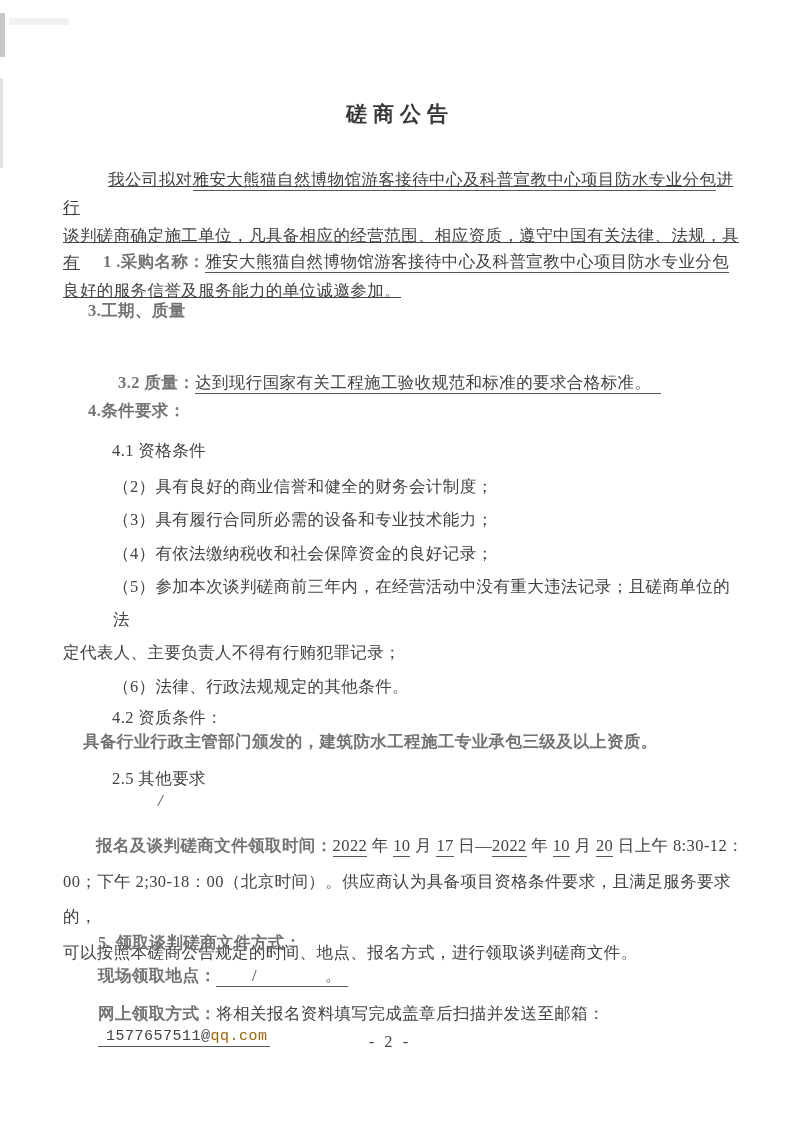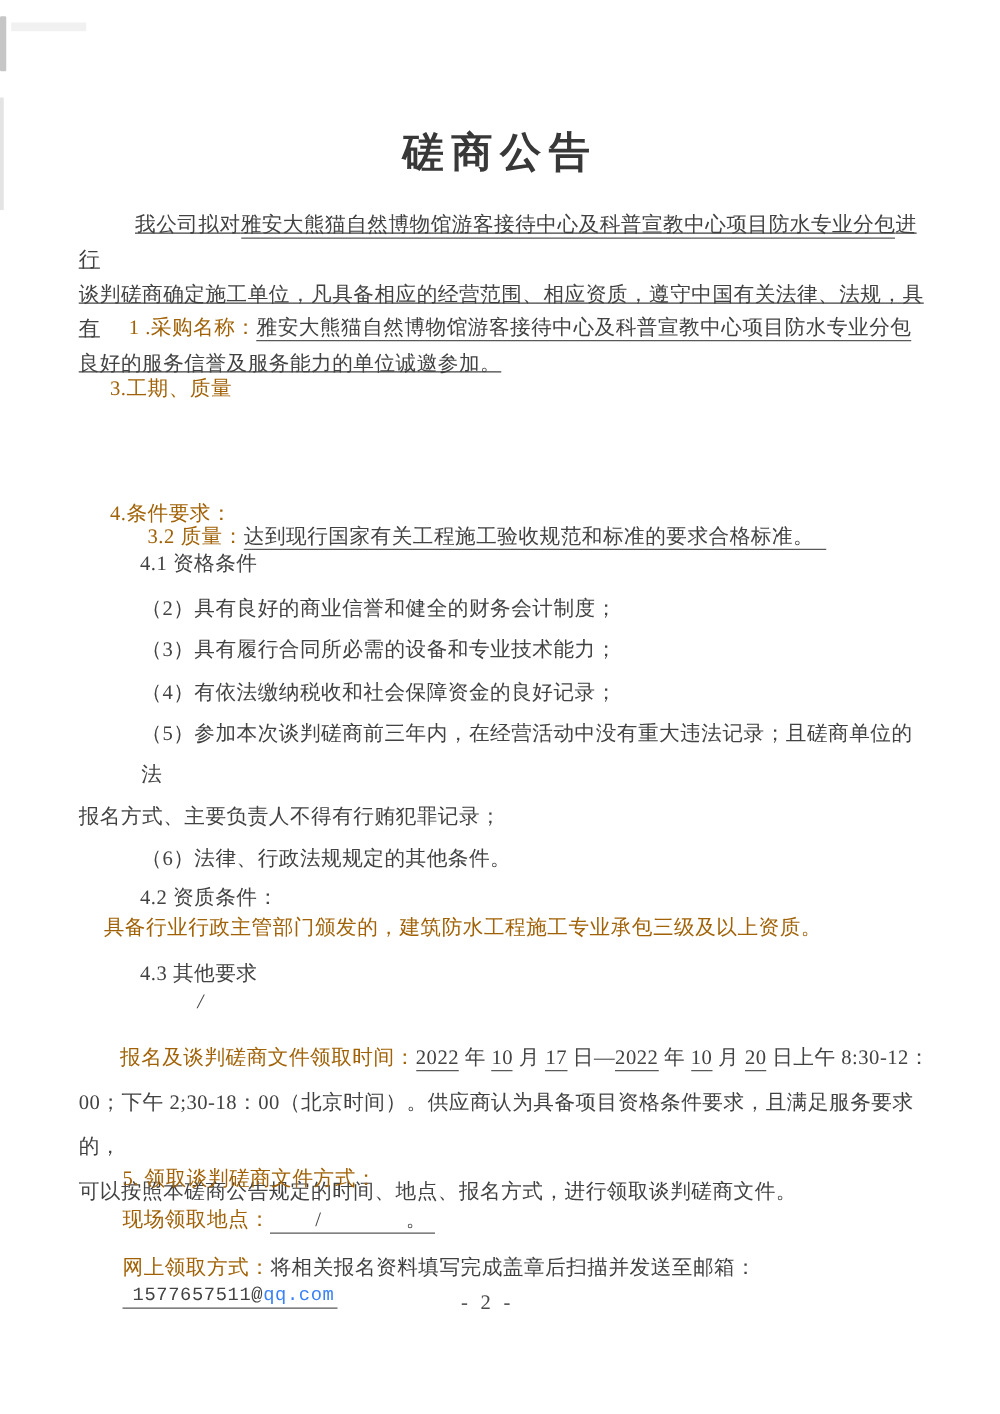--- a/index.html
+++ b/index.html
@@ -9,36 +9,36 @@
     height: 1131px;
     margin: 0 auto;
     background: #ffffff;
     font-family: "Liberation Serif", "DejaVu Serif", serif;
     color: #424242;
     font-size: 16.5px;
     letter-spacing: 0.4px;
     overflow: hidden;
   }
   .abs { position: absolute; }
-  .b { font-weight: normal; color: #a16207; }
+  .b { font-weight: bold; color: #737373; }
   .u { border-bottom: 1.2px solid #585858; padding-bottom: 1px; }
   .title {
     left: 0; right: 0; top: 100px;
     text-align: center;
-    font-size: 33px;
+    font-size: 21px;
     font-weight: bold;
     color: #383838;
     letter-spacing: 6px;
   }
   .intro { left: 63px; right: 58px; top: 166px; line-height: 27.8px; text-decoration: underline; }
   .intro .first { text-indent: 45px; }
   .items12 { left: 103px; right: 58px; top: 250px; line-height: 24.6px; }
   .h3 { left: 88px; top: 300px; }
   .d31 { left: 118px; right: 50px; top: 335px; }
-  .d32 { left: 118px; right: 65px; top: 372px; margin-top: 46px; }
+  .d32 { left: 118px; right: 65px; top: 372px; }
   .h4 { left: 88px; top: 400px; }
   .h41 { left: 112px; top: 440px; }
   .conds { left: 63px; right: 55px; top: 470px; line-height: 33.3px; }
   .cond { padding-left: 50px; }
   .cond.wrap { padding-left: 0; }
   .h42 { left: 112px; top: 707px; }
   .credential { left: 83px; top: 731px; }
   .h43 { left: 112px; top: 768px; }
   .slash { left: 158px; top: 791px; font-style: italic; }
   .signup { left: 63px; right: 55px; top: 828px; line-height: 35.6px; }
@@ -46,21 +46,21 @@
   .h5 { left: 98px; top: 932px; }
   .pickup { left: 98px; top: 965px; }
   .pickup .blank { padding: 0 6px 1px 2px; }
   .online { left: 98px; right: 50px; top: 1003px; }
   .email {
     font-family: "Liberation Mono", "DejaVu Sans Mono", monospace;
     font-size: 15px;
     letter-spacing: 0.5px;
     padding: 0 2px 1px 8px;
   }
-  .email .domain { color: #3b82f6; }
+  .email .domain { color: #a16207; }
   .pagenum { left: 0; right: 20px; top: 1032px; text-align: center; letter-spacing: 3px; color: #4a4a4a; }
   
   .artifact1 { left: 0; top: 13px; width: 5px; height: 44px; background: #c6c6c6; border-radius: 1px; }
   .artifact2 { left: 0; top: 78px; width: 3px; height: 90px; background: #e4e4e4; }
   .artifact3 { left: 9px; top: 18px; width: 60px; height: 7px; background: #f1f1f1; }
 </style>
 </head>
 <body>
 
 <div class="page">
@@ -85,27 +85,27 @@
   <div class="abs d32"><span class="b">3.2 质量：</span><span class="u" style="padding-right:10px;">达到现行国家有关工程施工验收规范和标准的要求合格标准。</span></div>
 
   <div class="abs h4 b">4.条件要求：</div>
   <div class="abs h41">4.1 资格条件</div>
 
   <div class="abs conds">
     <div class="cond">（2）具有良好的商业信誉和健全的财务会计制度；</div>
     <div class="cond">（3）具有履行合同所必需的设备和专业技术能力；</div>
     <div class="cond">（4）有依法缴纳税收和社会保障资金的良好记录；</div>
     <div class="cond">（5）参加本次谈判磋商前三年内，在经营活动中没有重大违法记录；且磋商单位的法</div>
-    <div class="cond wrap">报名方式、主要负责人不得有行贿犯罪记录；</div>
+    <div class="cond wrap">定代表人、主要负责人不得有行贿犯罪记录；</div>
     <div class="cond">（6）法律、行政法规规定的其他条件。</div>
   </div>
 
   <div class="abs h42">4.2 资质条件：</div>
   <div class="abs credential b">具备行业行政主管部门颁发的，建筑防水工程施工专业承包三级及以上资质。</div>
-  <div class="abs h43">4.3 其他要求</div>
+  <div class="abs h43">2.5 其他要求</div>
   <div class="abs slash">/</div>
 
   <div class="abs signup">
     <div class="first"><span class="b">报名及谈判磋商文件领取时间：</span><span class="u">2022</span><span> 年 </span><span class="u">10</span><span> 月 </span><span class="u">17</span><span> 日—</span><span class="u">2022</span><span> 年 </span><span class="u">10</span><span> 月 </span><span class="u">20</span><span> 日上午 8:30-12：</span></div>
     <div>00；下午 2;30-18：00（北京时间）。供应商认为具备项目资格条件要求，且满足服务要求的，</div>
     <div>可以按照本磋商公告规定的时间、地点、报名方式，进行领取谈判磋商文件。</div>
   </div>
 
   <div class="abs h5 b">5. 领取谈判磋商文件方式：</div>
 

